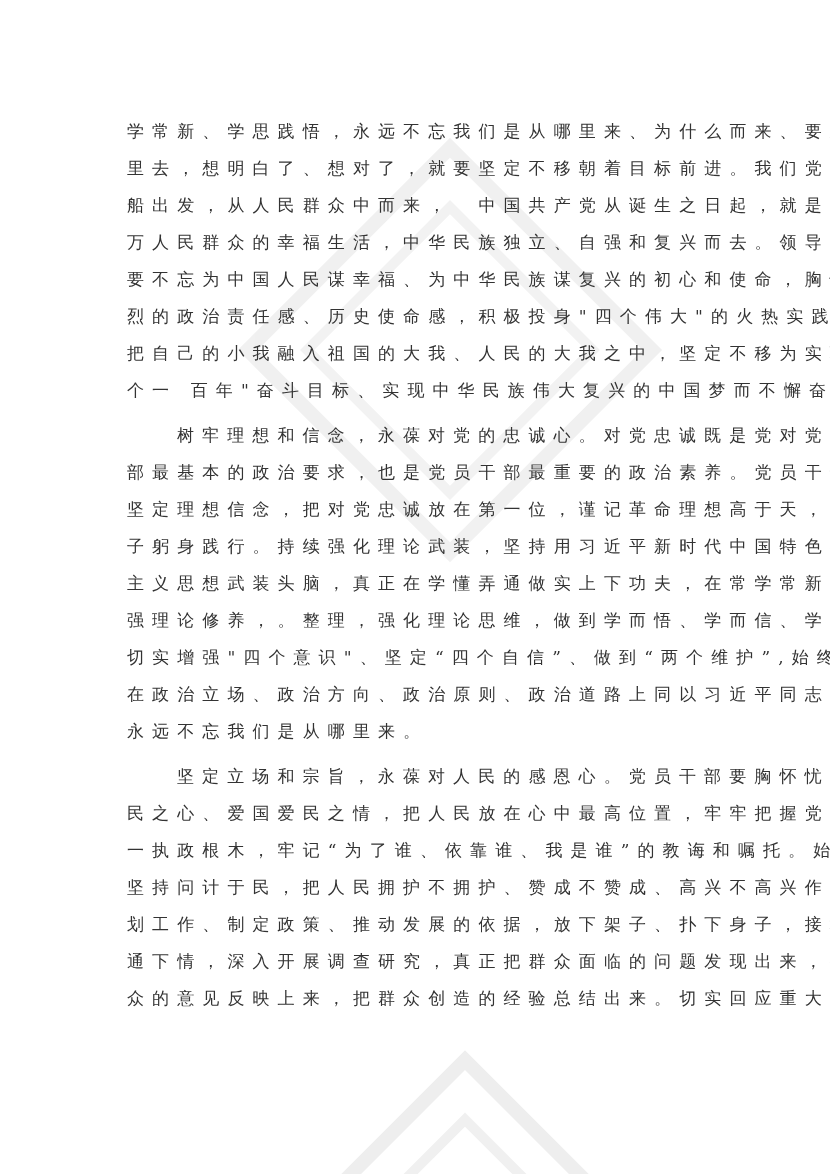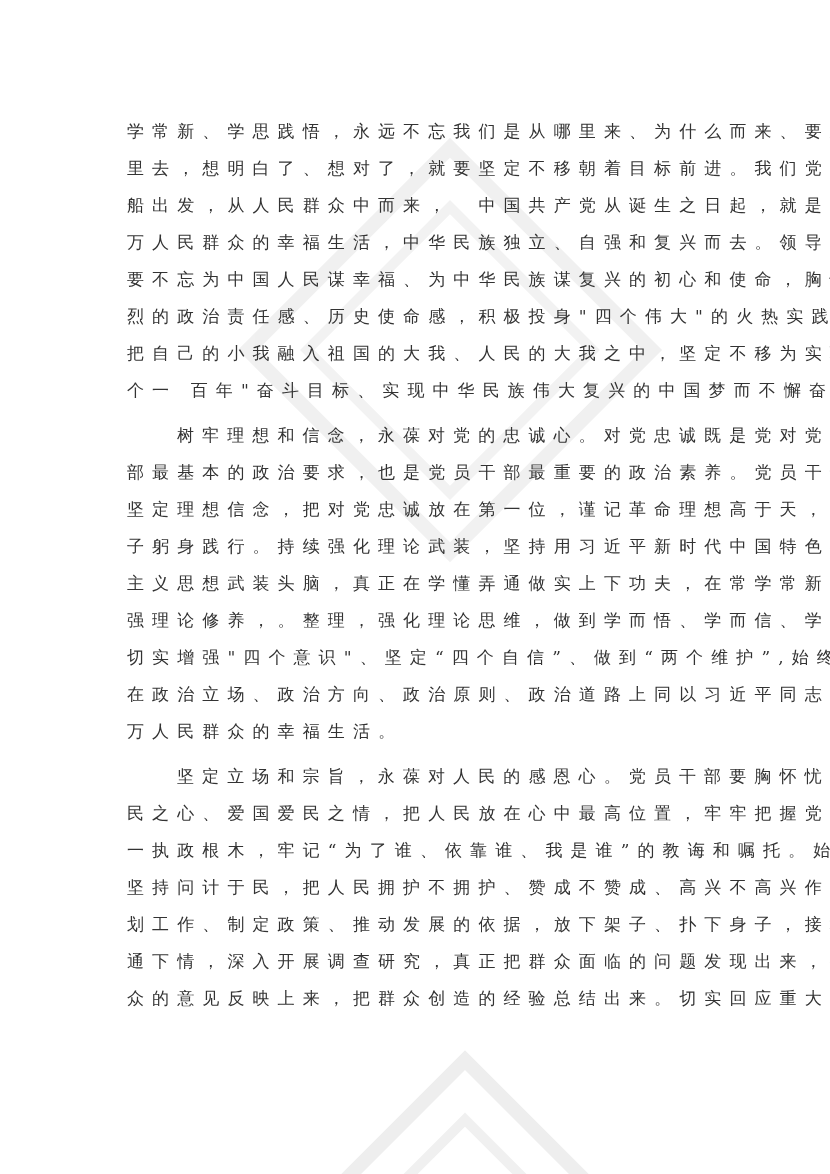--- a/index.html
+++ b/index.html
@@ -52,21 +52,21 @@
     </p>
     <p class="para">
       <span class="line indent">树牢理想和信念，永葆对党的忠诚心。对党忠诚既是党对党员干</span>
       <span class="line">部最基本的政治要求，也是党员干部最重要的政治素养。党员干部要</span>
       <span class="line">坚定理想信念，把对党忠诚放在第一位，谨记革命理想高于天，　一辈</span>
       <span class="line">子躬身践行。持续强化理论武装，坚持用习近平新时代中国特色社会</span>
       <span class="line">主义思想武装头脑，真正在学懂弄通做实上下功夫，在常学常新中加</span>
       <span class="line">强理论修养，。整理，强化理论思维，做到学而悟、学而信、学而用。</span>
       <span class="line">切实增强"四个意识"、坚定“四个自信”、做到“两个维护”,始终</span>
       <span class="line">在政治立场、政治方向、政治原则、政治道路上同以习近平同志为核</span>
-      <span class="line">万人民群众的幸福生活。</span>
+      <span class="line">永远不忘我们是从哪里来。</span>
     </p>
     <p class="para">
       <span class="line indent">坚定立场和宗旨，永葆对人民的感恩心。党员干部要胸怀忧国忧</span>
       <span class="line">民之心、爱国爱民之情，把人民放在心中最高位置，牢牢把握党的这</span>
       <span class="line">一执政根木，牢记“为了谁、依靠谁、我是谁”的教诲和嘱托。始终</span>
       <span class="line">坚持问计于民，把人民拥护不拥护、赞成不赞成、高兴不高兴作为谋</span>
       <span class="line">划工作、制定政策、推动发展的依据，放下架子、扑下身子，接地气、</span>
       <span class="line">通下情，深入开展调查研究，真正把群众面临的问题发现出来，把群</span>
       <span class="line">众的意见反映上来，把群众创造的经验总结出来。切实回应重大民生</span>
     </p>

